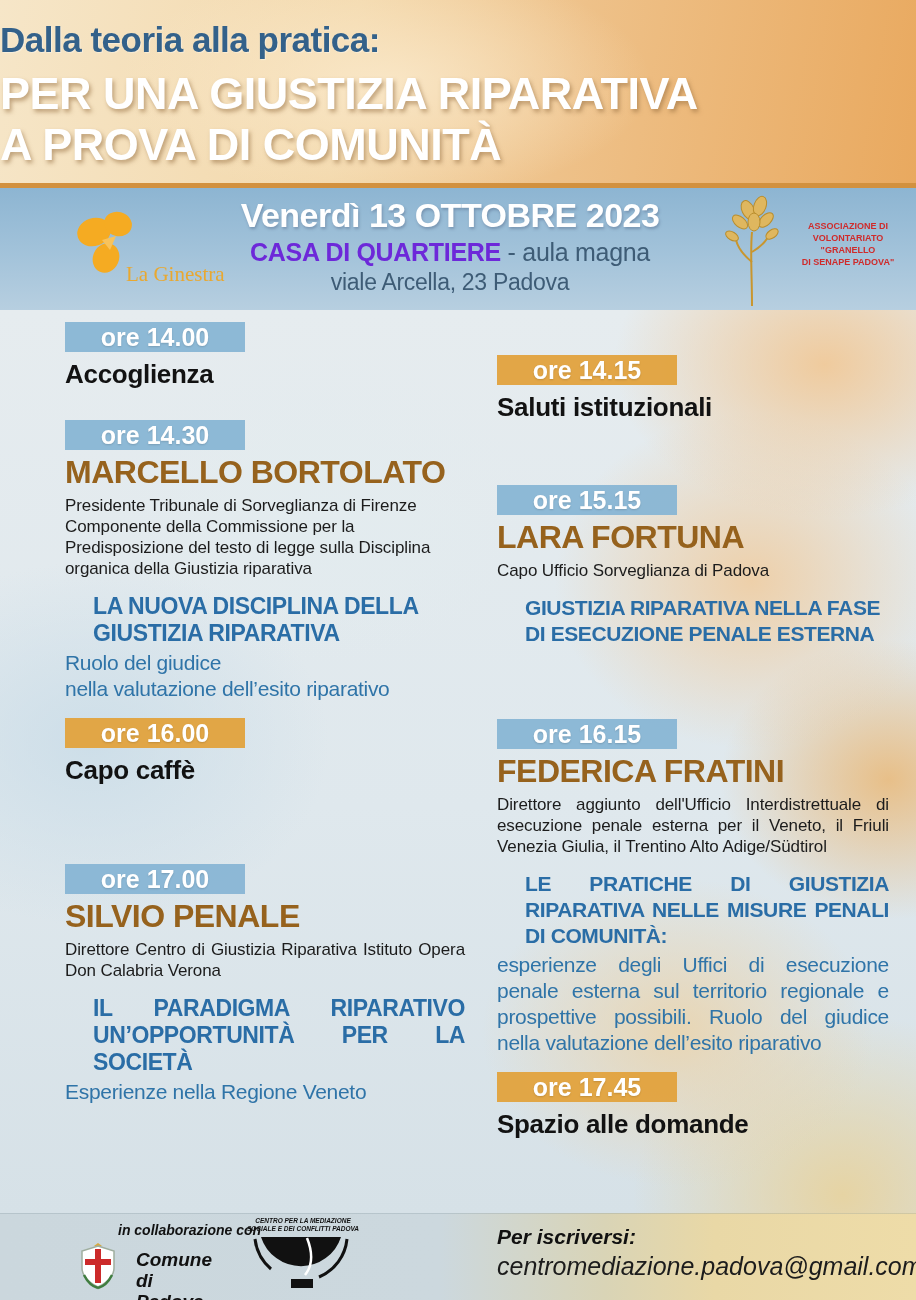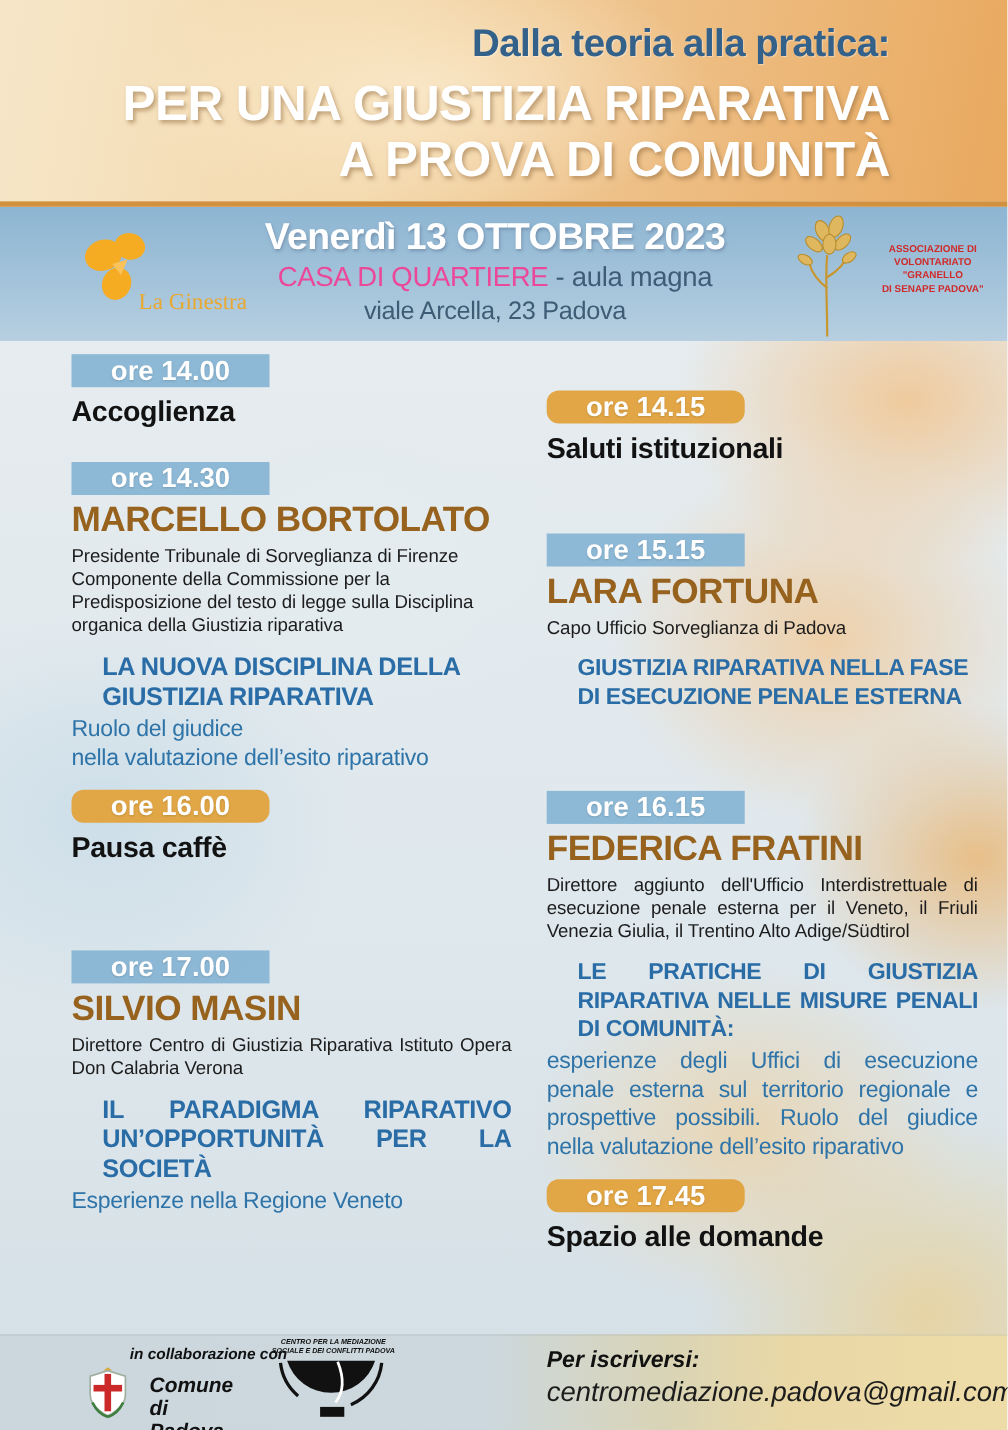--- a/index.html
+++ b/index.html
@@ -30,49 +30,49 @@
       radial-gradient(340px 260px at 10% 48%, rgba(203,221,232,.9),  rgba(203,221,232,0) 70%),
       radial-gradient(300px 220px at 35% 22%, rgba(227,236,239,.9),  rgba(227,236,239,0) 70%),
       linear-gradient(180deg,#e6ecef 0%, #dfe8ed 55%, #d6e1e7 100%);
   }
   .bg-footer {
     position:absolute; left:0; top:1213px; width:916px; height:87px;
     background:linear-gradient(90deg,#cbd7dd 0%, #ccd8de 48%, #d9d4b6 66%, #e9d8a6 78%, #eedca8 100%);
     border-top:1px solid rgba(120,140,150,.25);
   }
   
-  .header { position:absolute; left:0; top:20px; width:809px; text-align:right; z-index:2; }
+  .header { position:absolute; left:0; top:20px; width:809px; text-align:left; z-index:2; }
   .kicker { font-size:35px; font-weight:bold; color:#33618a; letter-spacing:-0.5px;
             text-shadow:1px 1px 1px rgba(255,255,255,.4); }
   .big-title { font-size:45px; font-weight:bold; color:#ffffff; line-height:51px; margin-top:8px;
                letter-spacing:-0.5px; text-shadow:2px 3px 4px rgba(145,105,60,.55); }
   
   .banner { position:absolute; left:0; top:188px; width:916px; height:122px; z-index:2; }
   .banner-center { position:absolute; left:180px; top:8px; width:540px; text-align:center; }
   .banner-date { font-size:34px; font-weight:bold; color:#ffffff; letter-spacing:-0.5px;
                  text-shadow:1px 2px 3px rgba(80,100,130,.45); }
   .banner-venue { font-size:25px; color:#3e5c76; margin-top:3px; letter-spacing:-0.3px; }
-  .banner-venue b { font-weight:normal; color:#ec4899; }
+  .banner-venue b { font-weight:bold; color:#6d28d9; }
   .banner-address { font-size:23px; color:#3e5c76; margin-top:2px; letter-spacing:-0.3px; }
   .logo-ginestra { position:absolute; left:72px; top:18px; width:160px; height:86px; }
   .logo-ginestra .lg-text { position:absolute; left:54px; top:56px; font-family:"Liberation Serif",serif;
                             font-size:21px; color:#e9a830; white-space:nowrap; }
   .logo-granello { position:absolute; left:712px; top:4px; width:196px; height:116px; }
   .logo-granello .red-text { position:absolute; left:76px; top:28px; width:120px; text-align:center;
                              font-size:9px; font-weight:bold; color:#cf2b2b; line-height:12px;
                              white-space:pre-line; }
   
   .col { position:absolute; z-index:2; }
   .col-left  { left:65px;  top:322px; width:400px; }
   .col-right { left:497px; top:355px; width:392px; }
   .time-band { width:180px; height:30px; line-height:30px; text-align:center;
                font-size:25px; font-weight:bold; color:#ffffff; letter-spacing:0px;
                text-shadow:0 1px 2px rgba(0,0,0,.15); }
   .band-blue   { background:rgba(133,180,212,.92); }
-  .band-orange { background:rgba(226,162,61,.95);border-radius:11px; }
+  .band-orange { background:rgba(226,162,61,.95); }
   .plain-title { font-size:26px; font-weight:bold; color:#121212; margin-top:7px; letter-spacing:-0.3px; }
   .speaker { font-size:32px; font-weight:bold; color:#96621d; margin-top:4px; letter-spacing:-0.5px; }
   .bio { font-size:17px; color:#1c1c1c; line-height:21px; margin-top:4px; letter-spacing:-0.1px; }
   .pre { white-space:pre-line; }
   .just { text-align:justify; }
   .talk { font-size:23px; font-weight:bold; color:#2a6da6; line-height:27px; margin-top:14px; letter-spacing:-0.4px;margin-left:28px; }
   .talk-sm { font-size:21px; line-height:26px; }
   .talk-sub { font-size:21px; color:#2f74a8; line-height:26px; margin-top:3px; letter-spacing:-0.3px; }
   .mt-s2 { margin-top:30px; }
   .mt-s3 { margin-top:16px; }
@@ -166,25 +166,25 @@
 Componente della Commissione per la
 Predisposizione del testo di legge sulla Disciplina
 organica della Giustizia riparativa</div>
       <div class="talk pre">LA NUOVA DISCIPLINA DELLA
 GIUSTIZIA RIPARATIVA</div>
       <div class="talk-sub pre">Ruolo del giudice
 nella valutazione dell’esito riparativo</div>
     </div>
     <div class="mt-s3">
       <div class="time-band band-orange">ore 16.00</div>
-      <div class="plain-title">Pausa caffè</div>
+      <div class="plain-title">Capo caffè</div>
     </div>
     <div class="mt-s4">
       <div class="time-band band-blue">ore 17.00</div>
-      <div class="speaker">SILVIO MASIN</div>
+      <div class="speaker">SILVIO PENALE</div>
       <div class="bio just">Direttore Centro di Giustizia Riparativa Istituto Opera Don Calabria Verona</div>
       <div class="talk just">IL PARADIGMA RIPARATIVO UN’OPPORTUNITÀ PER LA SOCIETÀ</div>
       <div class="talk-sub">Esperienze nella Regione Veneto</div>
     </div>
   </div>
 
   <div class="col col-right">
     <div>
       <div class="time-band band-orange">ore 14.15</div>
       <div class="plain-title">Saluti istituzionali</div>

